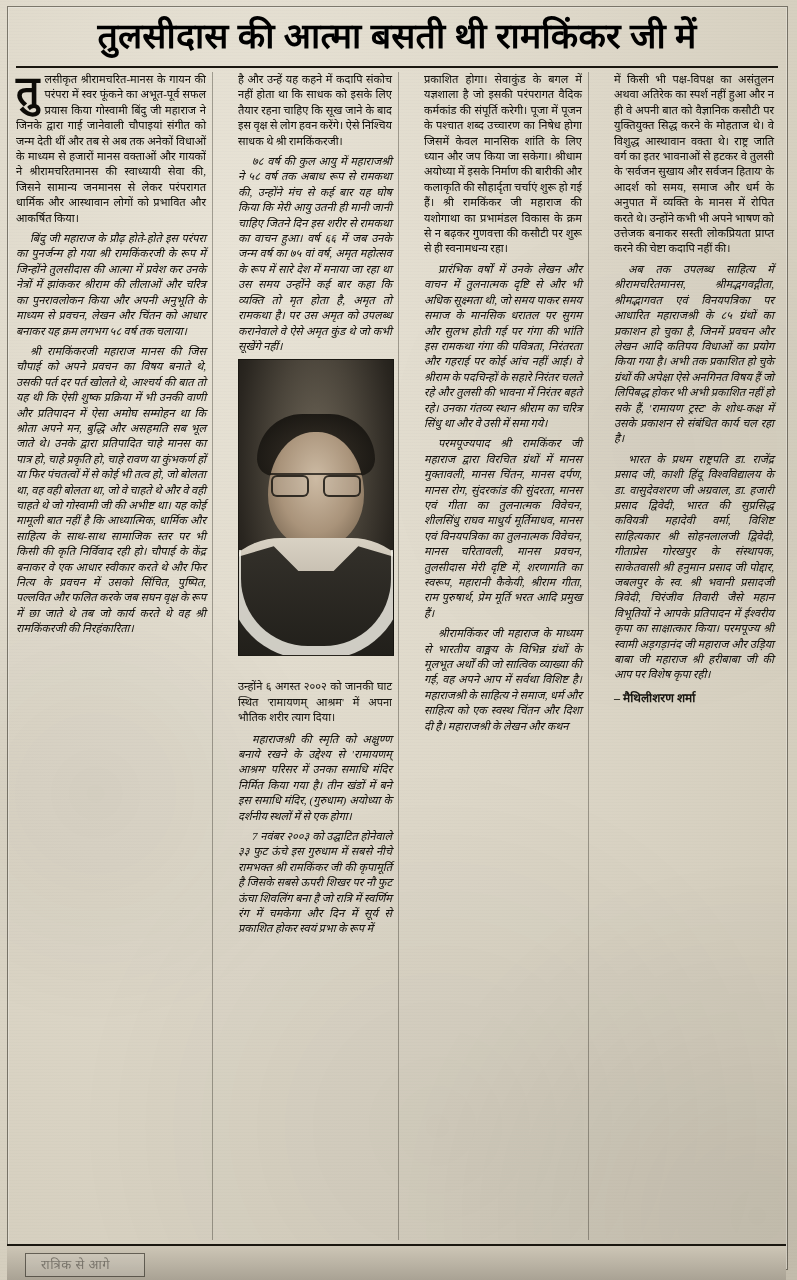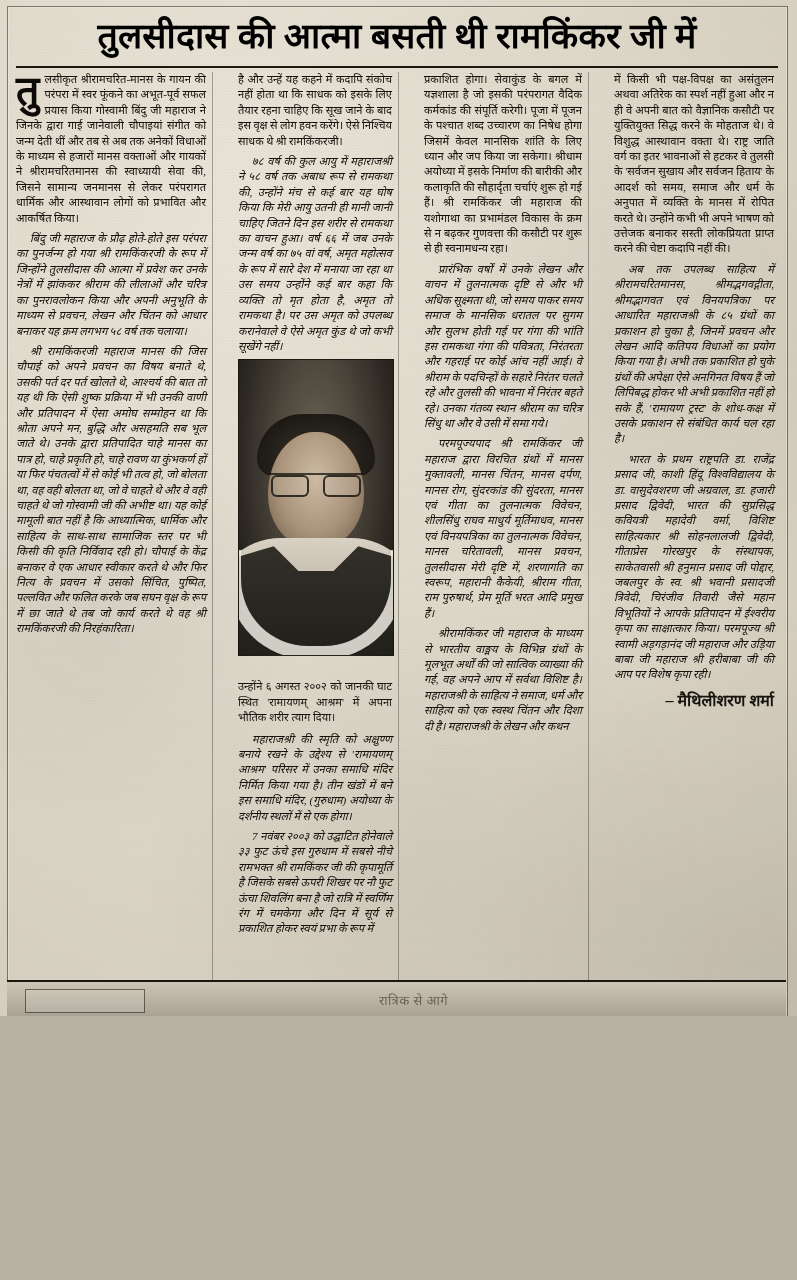--- a/index.html
+++ b/index.html
@@ -3,21 +3,21 @@
 <meta charset="utf-8">
 <style>
   html, body {
     margin: 0;
     padding: 0;
     background: #b9b3a4;
   }
   .page {
     position: relative;
     width: 797px;
-    height: 1016px;
+    height: 1280px;
     overflow: hidden;
     background:
       repeating-linear-gradient(0deg, rgba(0,0,0,0.012) 0px, rgba(0,0,0,0.012) 1px, rgba(255,255,255,0.0) 1px, rgba(255,255,255,0.0) 3px),
       radial-gradient(ellipse at 30% 20%, #e8e3d6 0%, #ded8c9 45%, #cfc8b7 100%);
     font-family: "Liberation Sans", sans-serif;
     color: #16140f;
   }
   .paper-noise {
     position: absolute;
     inset: 0;
@@ -204,43 +204,42 @@
     font-size: 11.1px;
     line-height: 15.4px;
     text-align: justify;
     margin: 23px 0 5px 0;
   }
 
   
   .signature {
     font-family: "Liberation Serif", serif;
     font-weight: bold;
-    font-size: 16px;
-    text-align: right;
+    font-size: 12px;
+    text-align: left;
     margin-top: 6px;
   }
 
   
   .bottom-strip {
     position: absolute;
     left: 7px;
     bottom: 0;
     width: 779px;
     height: 34px;
     background: linear-gradient(180deg, #cdc6b6 0%, #a9a294 100%);
     border-top: 2px solid #1a1710;
     overflow: hidden;
   }
   .bottom-strip .ghost {
     font-family: "Liberation Serif", serif;
     font-size: 13px;
     color: rgba(30,26,18,.55);
     padding: 9px 0 0 34px;
     letter-spacing: .5px;
-    text-align: center;
   }
   .corner-box {
     position: absolute;
     left: 18px;
     bottom: 3px;
     width: 118px;
     height: 22px;
     border: 1px solid rgba(30,26,18,.6);
     background: rgba(255,255,255,.12);
   }

